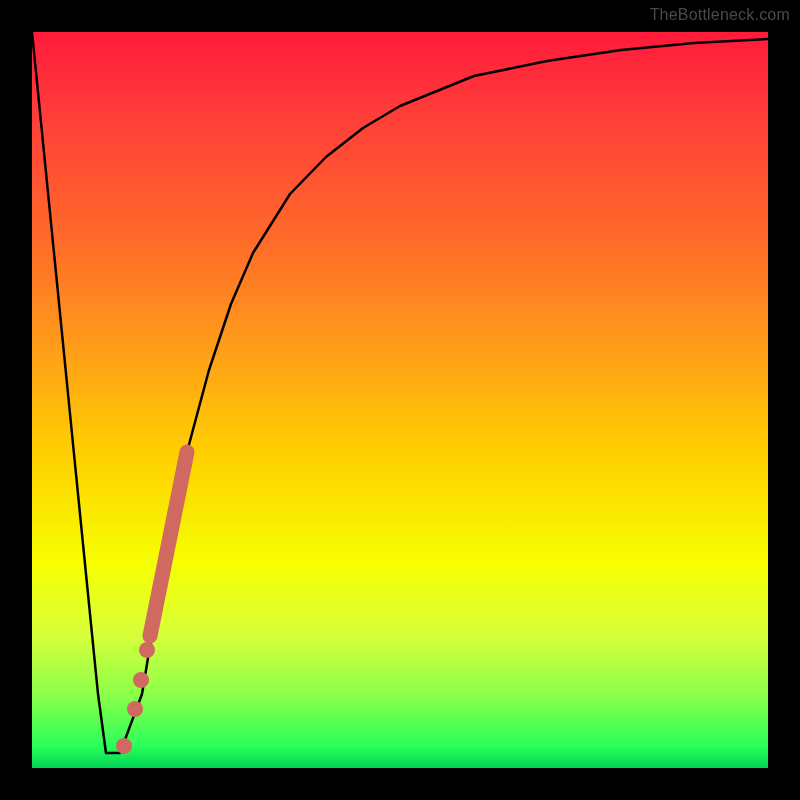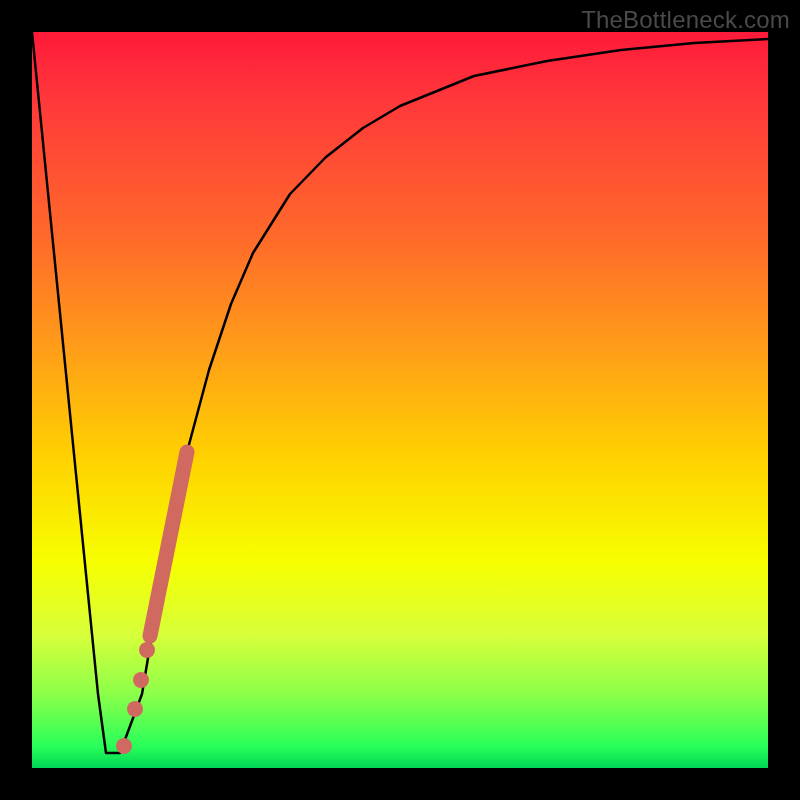--- a/index.html
+++ b/index.html
@@ -36,21 +36,21 @@
       #8cff4a 90%,
       #2aff5a 97%,
       #00d555 100%
     );
   }
   .watermark {
     position: absolute;
     top: 6px;
     right: 10px;
     color: #4a4a4a;
-    font-size: 24px;
+    font-size: 16px;
     font-weight: 500;
     letter-spacing: 0.2px;
     user-select: none;
     z-index: 5;
   }
   svg.curves {
     position: absolute;
     left: 0;
     top: 0;
     width: 736px;

